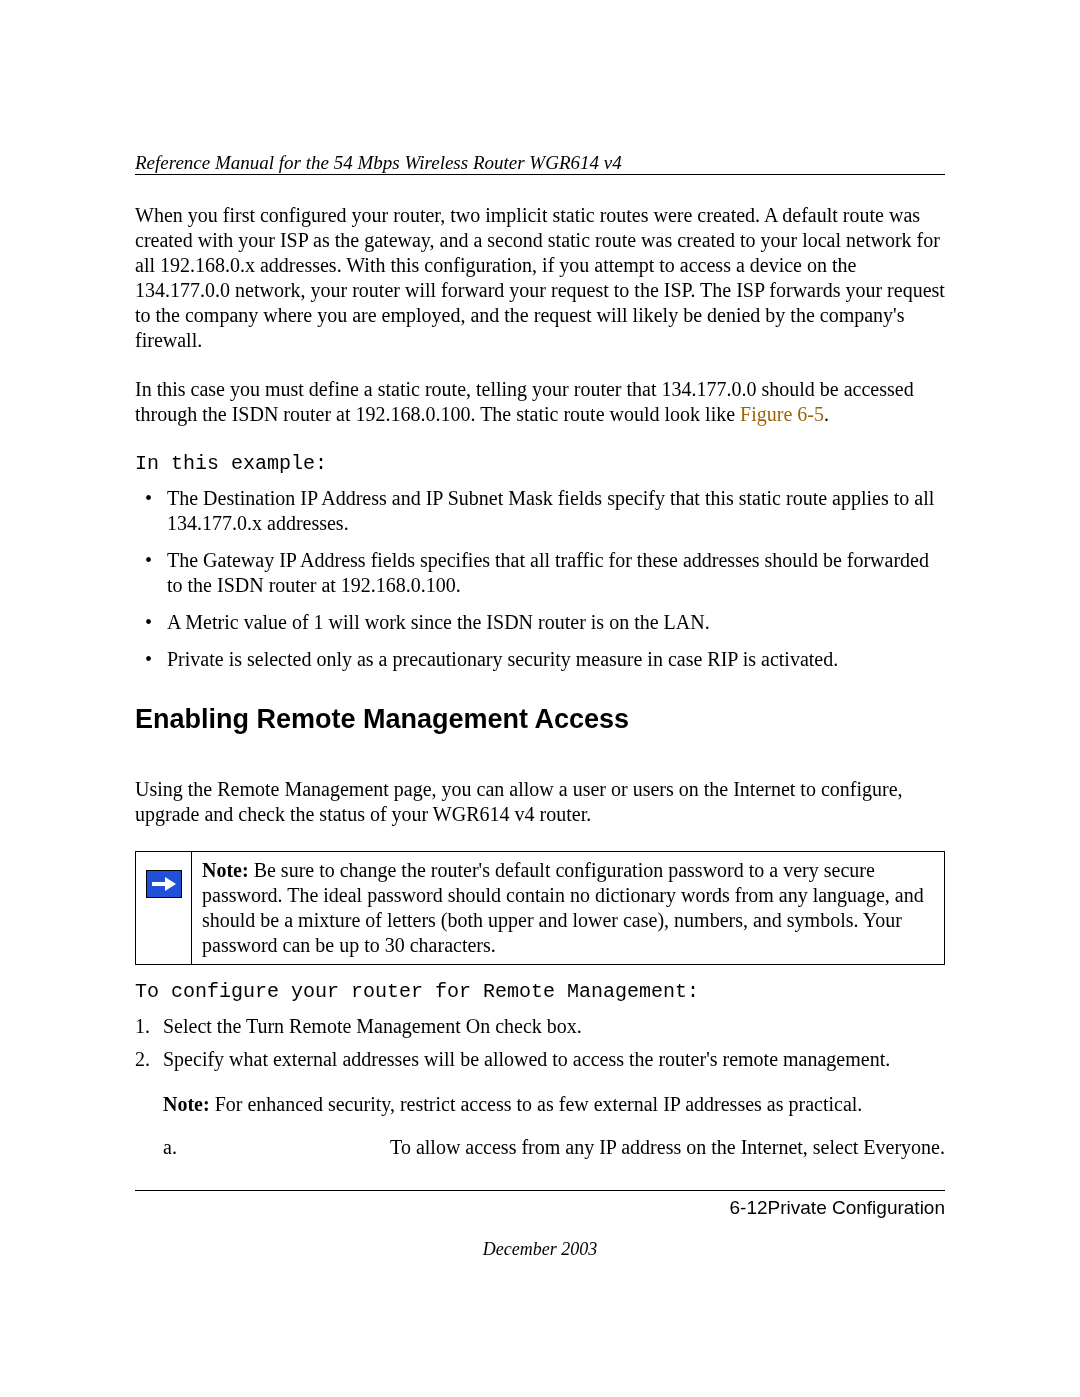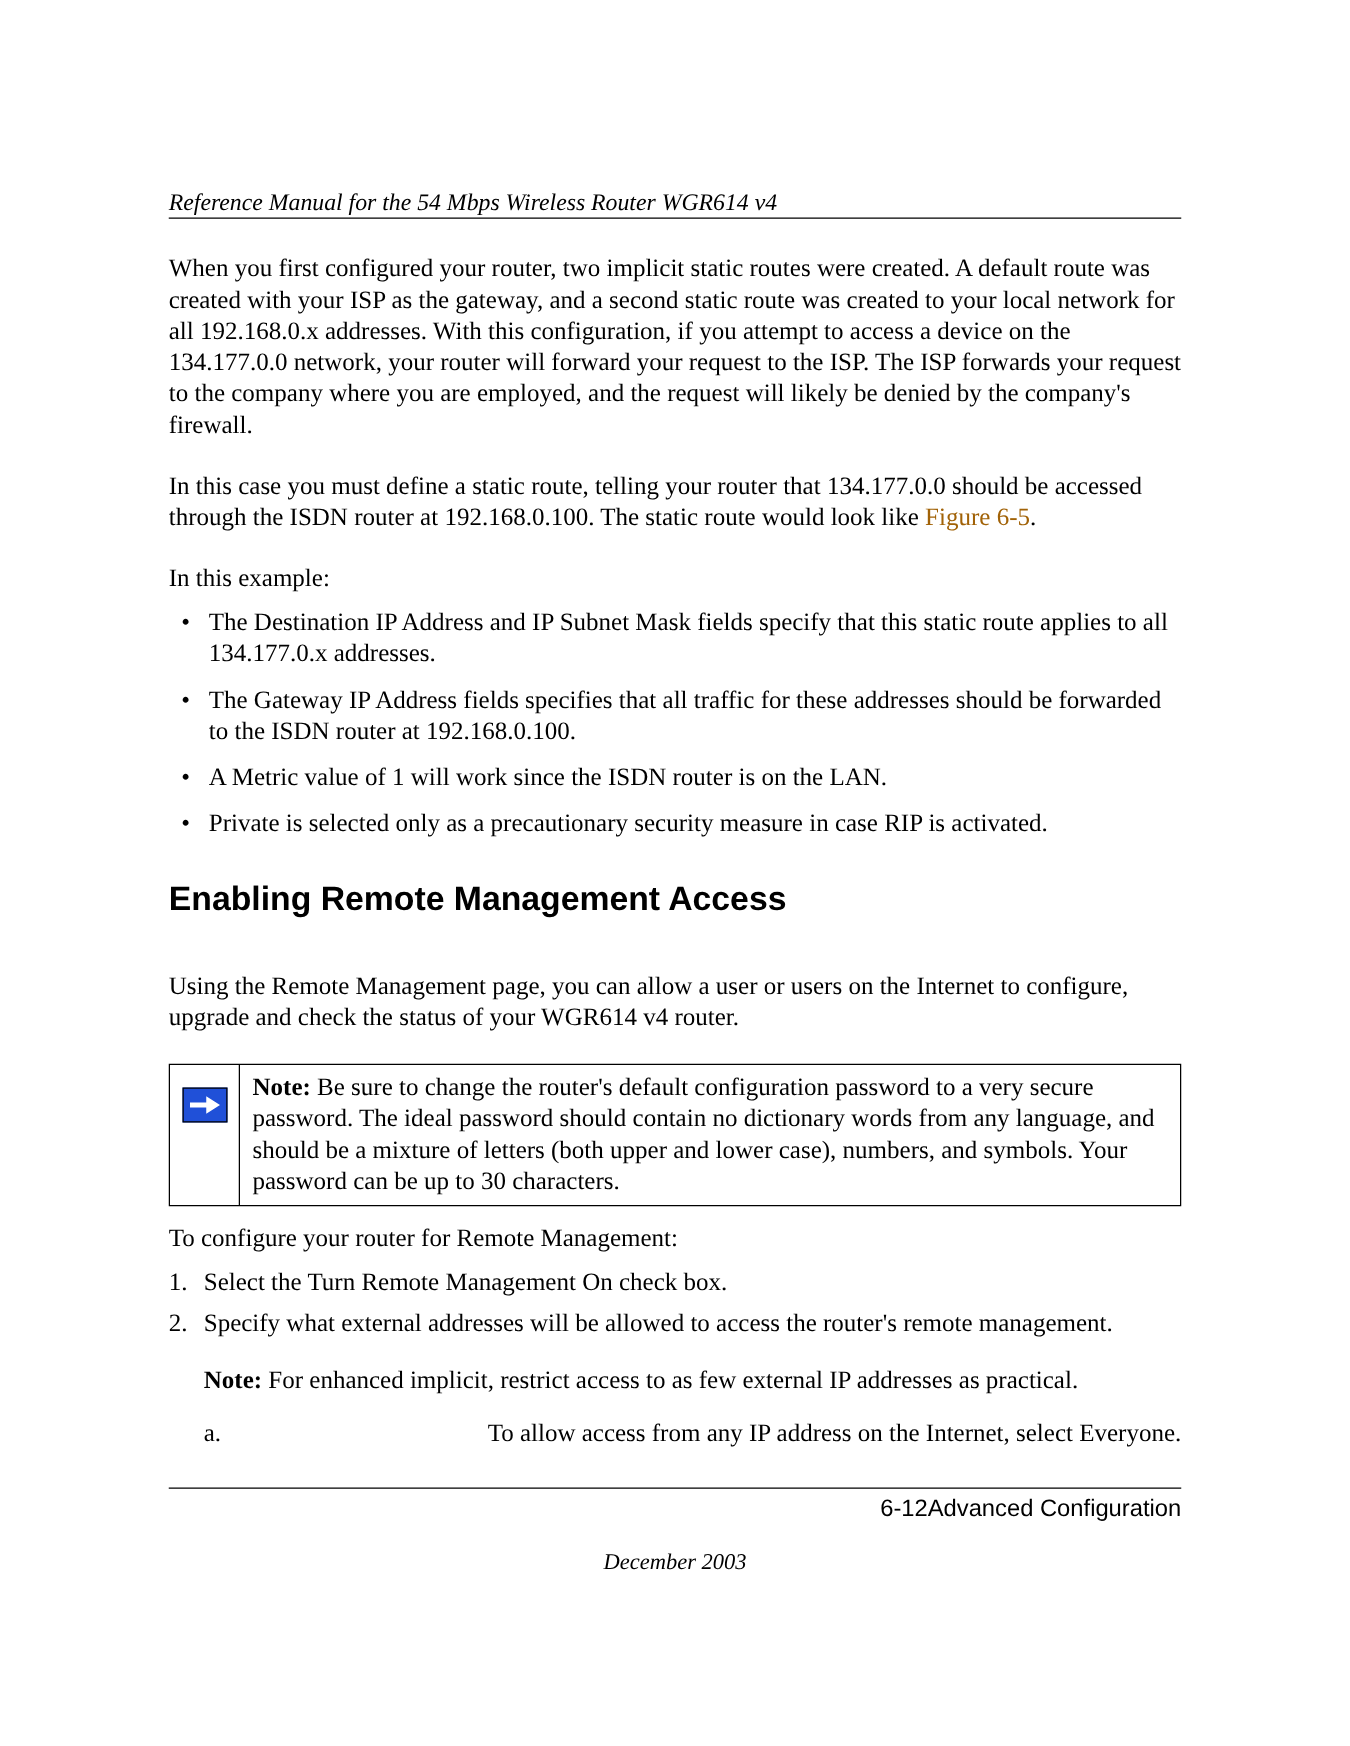--- a/index.html
+++ b/index.html
@@ -23,20 +23,21 @@
     }
     .body-para {
       font-size: 20px;
       line-height: 1.25;
       margin-bottom: 24px;
     }
     .body-para-tight {
       font-size: 20px;
       line-height: 1.25;
       margin-bottom: 10px;
+      font-family: Liberation Mono, monospace;
     }
     .link-ref {
       color: #a16207;
     }
     ul.bullets {
       list-style: none;
       margin: 0 0 20px 0;
     }
     ul.bullets li {
       font-size: 20px;
@@ -189,27 +190,27 @@
     </div>
   </div>
 
   <p class="body-para-tight">To configure your router for Remote Management:</p>
 
   <ol class="numlist">
     <li>Select the Turn Remote Management On check box.</li>
     <li>
       <span>Specify what external addresses will be allowed to access the router's remote management.</span>
       <p class="sub-note">
-        <b>Note:</b><span> For enhanced implicit, restrict access to as few external IP addresses as practical.</span>
+        <b>Note:</b><span> For enhanced security, restrict access to as few external IP addresses as practical.</span>
       </p>
       <ol class="alphalist">
         <li>To allow access from any IP address on the Internet, select Everyone.</li>
       </ol>
     </li>
   </ol>
 
   <div class="footer-rule">
     <span class="pg">6-12</span>
-    <span class="sec">Advanced Configuration</span>
+    <span class="sec">Private Configuration</span>
   </div>
   <div class="footer-date">December 2003</div>
 
 </div>
 
 </body></html>

